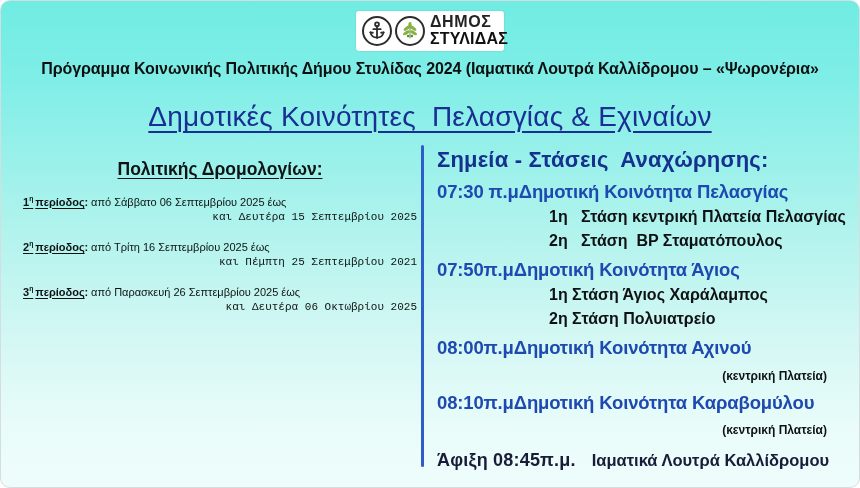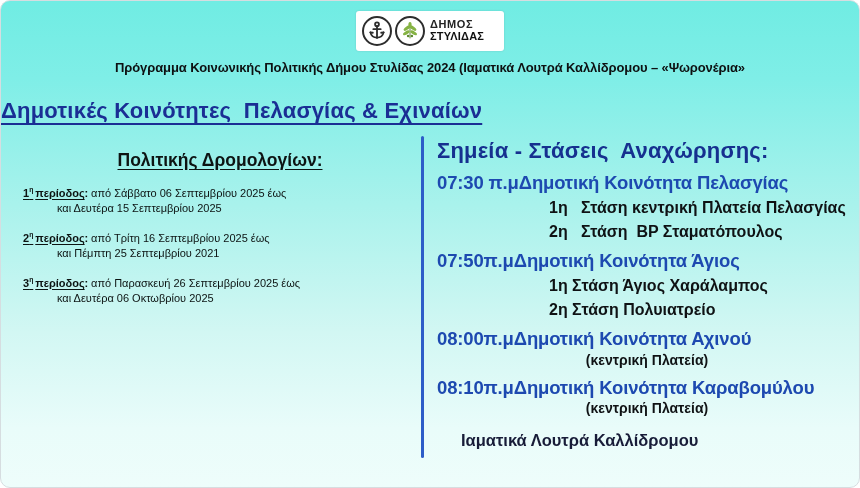--- a/index.html
+++ b/index.html
@@ -29,34 +29,34 @@
     gap: 3px; padding: 3px 6px;
     box-shadow: 0 0 2px rgba(0,0,0,.15);
   }
   .emblem {
     width: 30px; height: 30px; flex: 0 0 30px;
     border: 2px solid #2d2d2d; border-radius: 50%;
     background: #fff;
     display: flex; align-items: center; justify-content: center;
   }
   .logo-text { line-height: 1.05; padding-left: 2px; }
-  .logo-line1 { font-size: 11px; font-weight: 700; color: #232323; letter-spacing: .6px; }
-  .logo-line2 { font-size: 11px; font-weight: 800; color: #101010; letter-spacing: .2px; }
+  .logo-line1 { font-size: 16px; font-weight: 700; color: #232323; letter-spacing: .6px; }
+  .logo-line2 { font-size: 16px; font-weight: 800; color: #101010; letter-spacing: .2px; }
 
   .subtitle {
     margin-top: 9px;
     text-align: center;
-    font-size: 13px; font-weight: 700;
+    font-size: 16px; font-weight: 700;
     color: #0d1011;
     letter-spacing: -0.1px;
   }
   .main-title {
     margin-top: 23px;
-    text-align: left;
-    font-size: 22px; font-weight: 700;
+    text-align: center;
+    font-size: 28px; font-weight: 400;
     color: #1a2e94;
     text-decoration: underline;
     text-decoration-thickness: 2px;
     text-underline-offset: 5px;
     letter-spacing: .2px;
     white-space: pre-wrap;
   }
 
   
   .columns { display: flex; margin-top: 10px; }
@@ -71,21 +71,21 @@
     font-size: 17.5px; font-weight: 600;
     color: #0d1413;
     text-decoration: underline;
     text-underline-offset: 3px;
   }
   .period { margin-top: 14px; font-size: 11px; line-height: 1.38; color: #0c1312; }
   .period-label { font-weight: 700; text-decoration: underline; text-underline-offset: 2px; }
   .period-label sup { font-size: .62em; font-weight: 700; }
   .period-word { margin-left: .18em; }
   .period-sep { font-weight: 600; margin-right: .25em; }
-  .period-line2 { text-align: left; padding-left: 34px; }
+  .period-line2 { text-align: right; padding-left: 34px; font-family: Liberation Mono, monospace; }
 
   .divider {
     width: 3px; flex: 0 0 3px;
     height: 322px;
     margin-top: 2px;
     background: #2d5dc8;
     border-radius: 2px;
   }
 
   .right-col { flex: 1; padding-left: 13px; padding-right: 4px; }
@@ -106,34 +106,34 @@
   }
   .dep-time { }
   .stop {
     margin: 4px 0 0 112px;
     font-size: 16px; font-weight: 700;
     color: #0f1214;
     line-height: 1.25;
     white-space: pre-wrap;
   }
   .note {
-    width: 360px; margin: 1px 0 0 30px;
-    text-align: center;
-    font-size: 14px; font-weight: 700;
+    width: 360px; margin: 9px 0 0 30px;
+    text-align: right;
+    font-size: 12px; font-weight: 700;
     color: #0f1214;
     line-height: 1.25;
   }
   .arrival {
     margin-top: 12px;
     display: flex;
     color: #181c38;
     font-weight: 700;
   }
   .arrival-label { font-size: 18px; white-space: nowrap; letter-spacing: .2px; }
-  .arrival-dest { margin-left: 24px; font-size: 16.5px; text-align: center; line-height: 1.3; }
+  .arrival-dest { margin-left: 16px; font-size: 16.5px; text-align: center; line-height: 1.3; }
 </style>
 </head>
 <body>
 
 <div class="poster">
 
   <div class="logo-box">
     <span class="emblem">
       <svg width="22" height="22" viewBox="0 0 24 24" fill="none" stroke="#2d2d2d" stroke-width="2" stroke-linecap="round">
         <circle cx="12" cy="4.6" r="2.1"></circle>
@@ -228,20 +228,21 @@
       </div>
 
       <div class="dep-entry">
         <div class="dep-title">
           <span class="dep-time">08:10π.μ</span><span>Δημοτική Κοινότητα Καραβομύλου</span>
         </div>
         <div class="note">(κεντρική Πλατεία)</div>
       </div>
 
       <div class="arrival">
+        <span class="arrival-label">Άφιξη  08:45π.μ.</span>
         <span class="arrival-dest">
           <div>Ιαματικά Λουτρά Καλλίδρομου</div>
         </span>
       </div>
     </div>
 
   </div>
 </div>
 
 </body></html>

